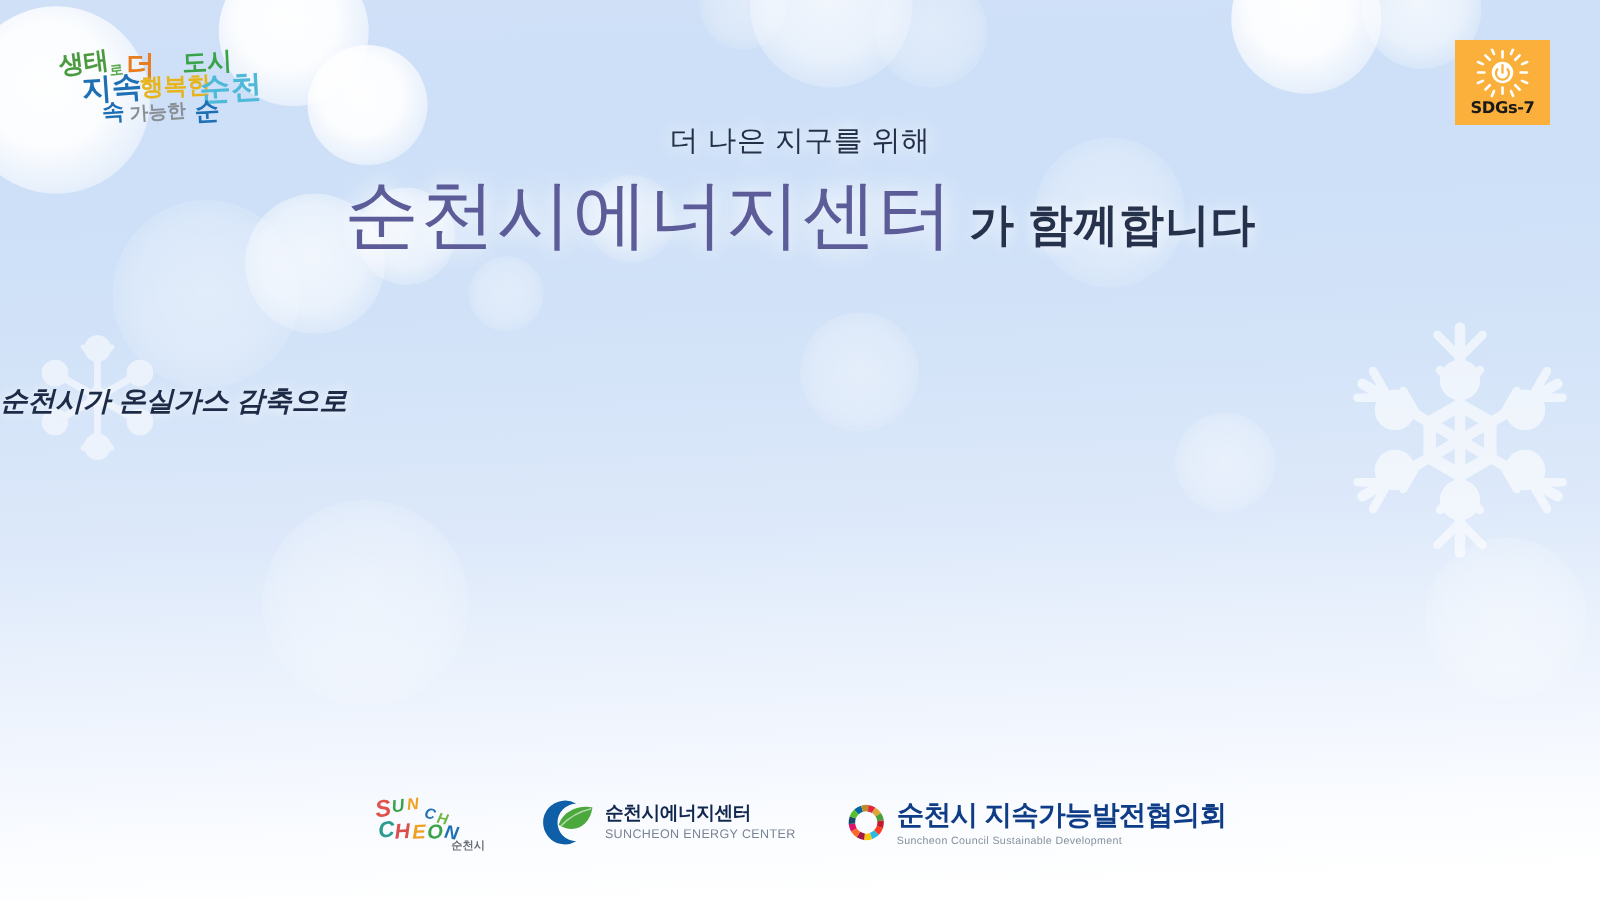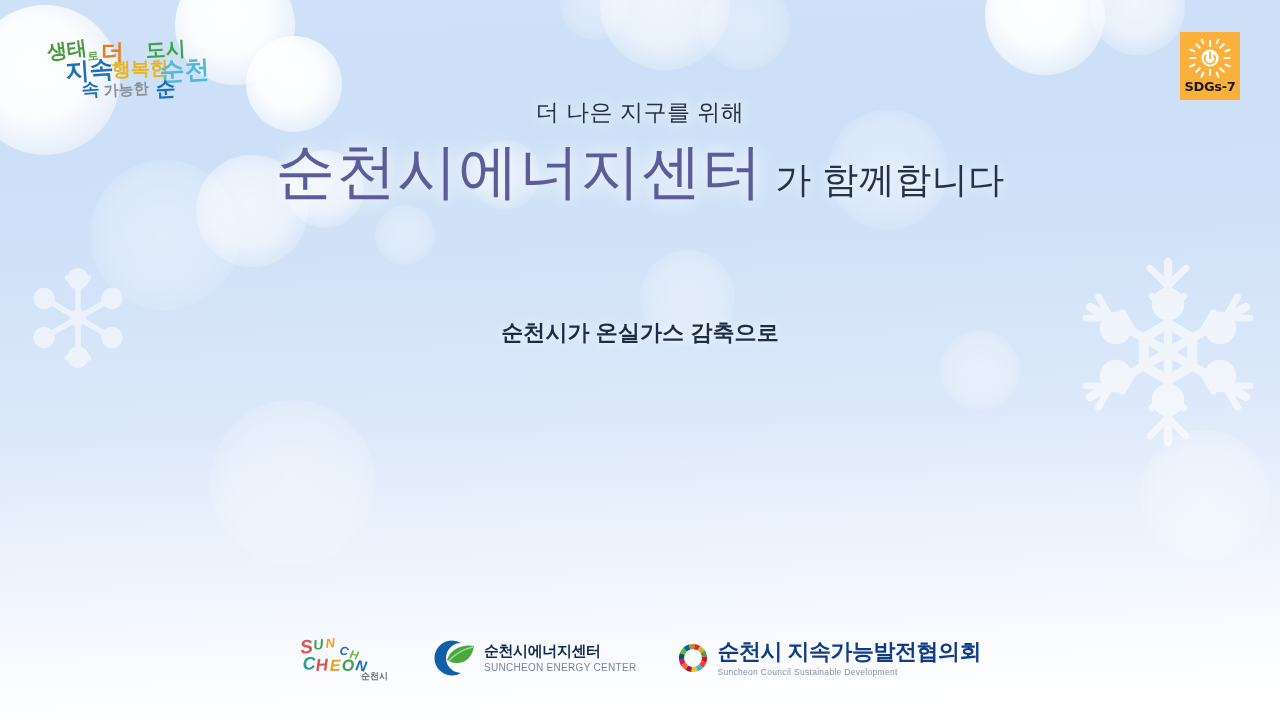--- a/index.html
+++ b/index.html
@@ -67,21 +67,21 @@
     width: 180px;
     height: 68px;
   }
   #city-brand svg { display: block; }
 
   
   #sdg-badge {
     position: absolute;
     right: 40px;
     top: 32px;
-    width: 60px;
+    width: 76px;
     height: 68px;
     background: #fbb03b;
     display: flex;
     flex-direction: column;
     align-items: center;
     justify-content: center;
     gap: 1px;
   }
   #sdg-badge .sun-wrap { width: 44px; height: 40px; }
   #sdg-badge .sdg-label {
@@ -118,35 +118,35 @@
     font-family: "Liberation Serif", "DejaVu Serif", serif;
     font-size: 60px;
     font-weight: 400;
     color: #5c5c99;
     letter-spacing: 1px;
     text-shadow: 0 0 16px rgba(255,255,255,0.95), 0 0 32px rgba(255,255,255,0.8);
     vertical-align: baseline;
   }
   .brand-suffix {
     font-size: 36px;
-    font-weight: 400;
+    font-weight: 700;
     color: #26324c;
     letter-spacing: 0.5px;
     margin-left: 12px;
     text-shadow: 0 0 12px rgba(255,255,255,0.9);
     vertical-align: baseline;
   }
 
   
   #body-copy {
     position: absolute;
     left: 0;
     right: 0;
-    top: 312px;
-    text-align: center;
+    top: 300px;
+    font-style: italic;
   }
   .para { margin: 0; }
   .para-line {
     font-size: 22px;
     font-weight: 700;
     color: #1d2b47;
     line-height: 42px;
     letter-spacing: 0.1px;
     text-shadow: 0 0 10px rgba(255,255,255,0.85);
   }

